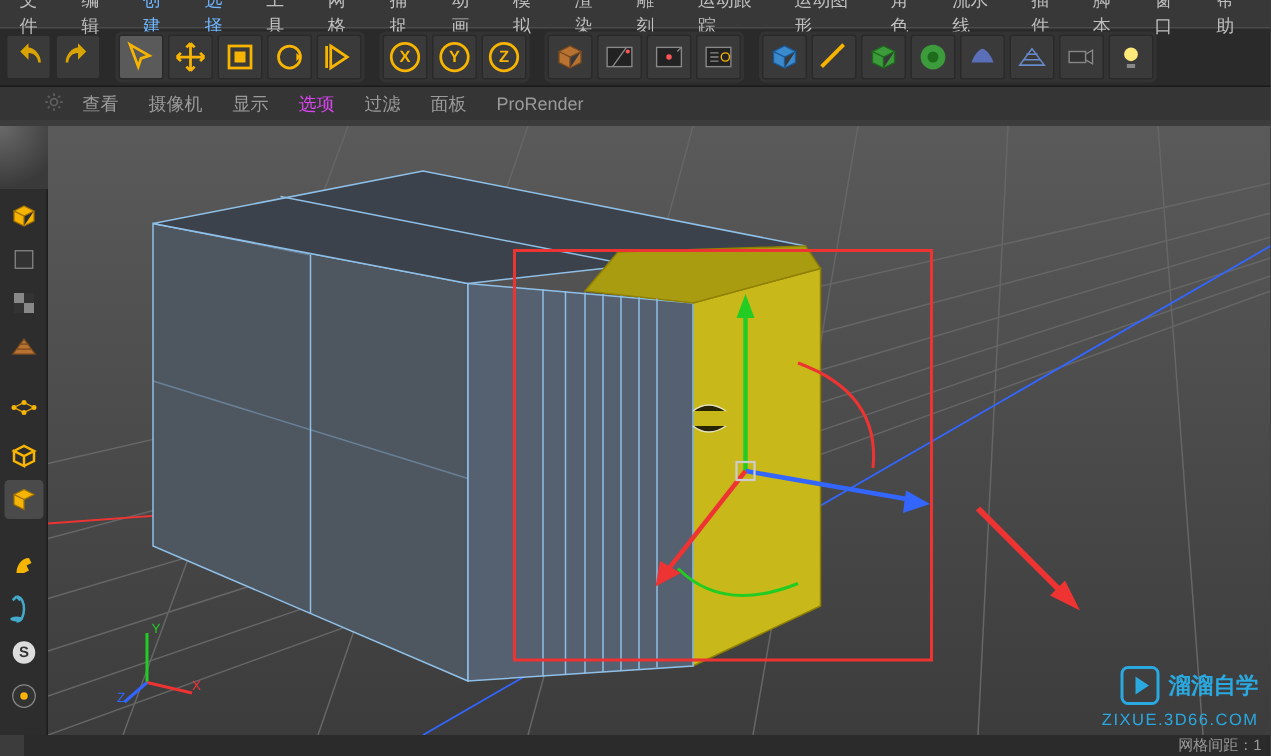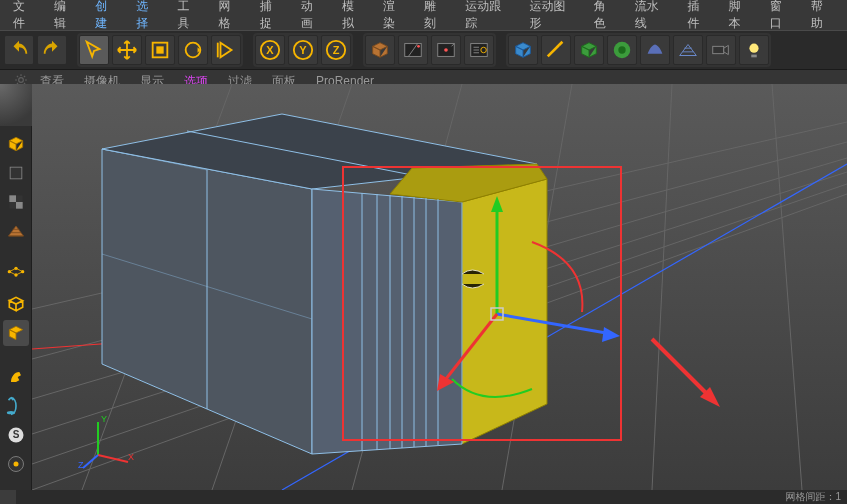--- a/index.html
+++ b/index.html
@@ -1,30 +1,30 @@
 <!DOCTYPE html>
 <html><head>
 <meta charset="utf-8">
 <style>
   *{box-sizing:border-box;margin:0;padding:0;font-family:"Microsoft YaHei",Arial,sans-serif;-webkit-font-smoothing:antialiased}
   body{background:#3c3c3c;width:847px;height:504px;overflow:hidden;position:relative}
   
-  .menubar{height:30px;background:#383838;display:flex;align-items:center;padding:0 4px;font-size:12px;color:#bfbfbf}
+  .menubar{height:18px;background:#383838;display:flex;align-items:center;padding:0 4px;font-size:12px;color:#bfbfbf}
   .menubar span{padding:0 9px;cursor:pointer}
   .menubar .hl{color:#6fb6ff}
   
   .toolbar{height:40px;background:#2a2a2a;border-top:1px solid #4a4a4a;border-bottom:1px solid #1a1a1a;display:flex;align-items:center;padding:0 4px;gap:3px}
   .tb-btn{width:30px;height:30px;border-radius:2px;display:flex;align-items:center;justify-content:center;background:#3a3a3a;border:1px solid #2a2a2a;cursor:pointer}
   .tb-btn.sel{background:#5a5a5a}
   .tb-sep{width:4px}
   .tb-btn svg{width:22px;height:22px}
   
   .grp{display:flex;align-items:center;background:#333;border-radius:4px;padding:2px;gap:3px}
   
-  .vpmenu{height:22px;background:#353535;display:flex;align-items:center;font-size:12px;color:#9a9a9a;padding:0 4px}
+  .vpmenu{height:22px;background:#353535;display:flex;align-items:center;font-size:12px;color:#9a9a9a;padding:0 19px}
   .vpmenu span{padding:0 10px;cursor:pointer}
   .vpmenu .hl{color:#d946ef}
   .vpmenu .gear{width:16px;margin-right:6px;opacity:.5}
   
   .main{position:absolute;left:0;top:84px;right:0;bottom:14px;display:flex}
   .leftbar{width:32px;background:#2d2d2d;border-right:1px solid #1e1e1e;display:flex;flex-direction:column;align-items:center;padding-top:4px;gap:3px}
   .leftbar .lb{width:26px;height:26px;border-radius:3px;display:flex;align-items:center;justify-content:center;cursor:pointer}
   .leftbar .lb.on{background:#4a4a4a}
   .leftbar .lb svg{width:20px;height:20px}
   .leftbar .bigsep{height:12px}
@@ -403,18 +403,23 @@
 
     <svg class="axis-cube" width="60" height="60" viewBox="0 0 60 60">
       <line x1="20" y1="45" x2="20" y2="12" stroke="#2c2" stroke-width="2"></line>
       <line x1="20" y1="45" x2="50" y2="52" stroke="#e33" stroke-width="2"></line>
       <line x1="20" y1="45" x2="5" y2="58" stroke="#36f" stroke-width="2"></line>
       <text x="23" y="12" fill="#2c2" font-size="9">Y</text>
       <text x="50" y="50" fill="#e33" font-size="9">X</text>
       <text x="0" y="58" fill="#36f" font-size="9">Z</text>
     </svg>
 
+    <div class="watermark">
+      <span class="play"></span>
+      <span>溜溜自学</span>
+      <span class="sub">ZIXUE.3D66.COM</span>
+    </div>
   </div>
 </div>
 
 <div class="status">
   <span>网格间距：1</span>
 </div>
 
 </body></html>

